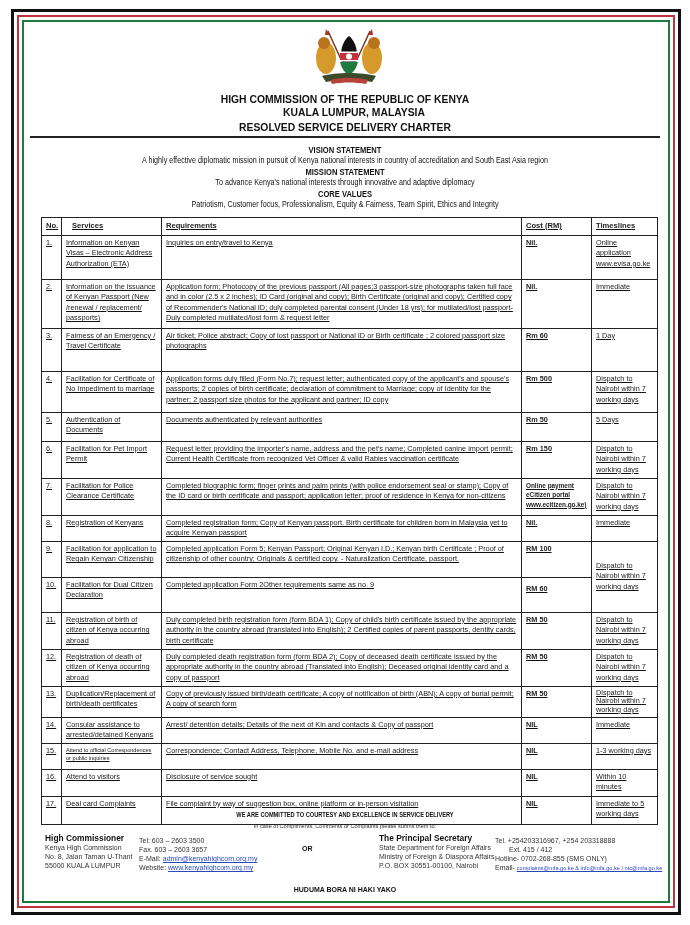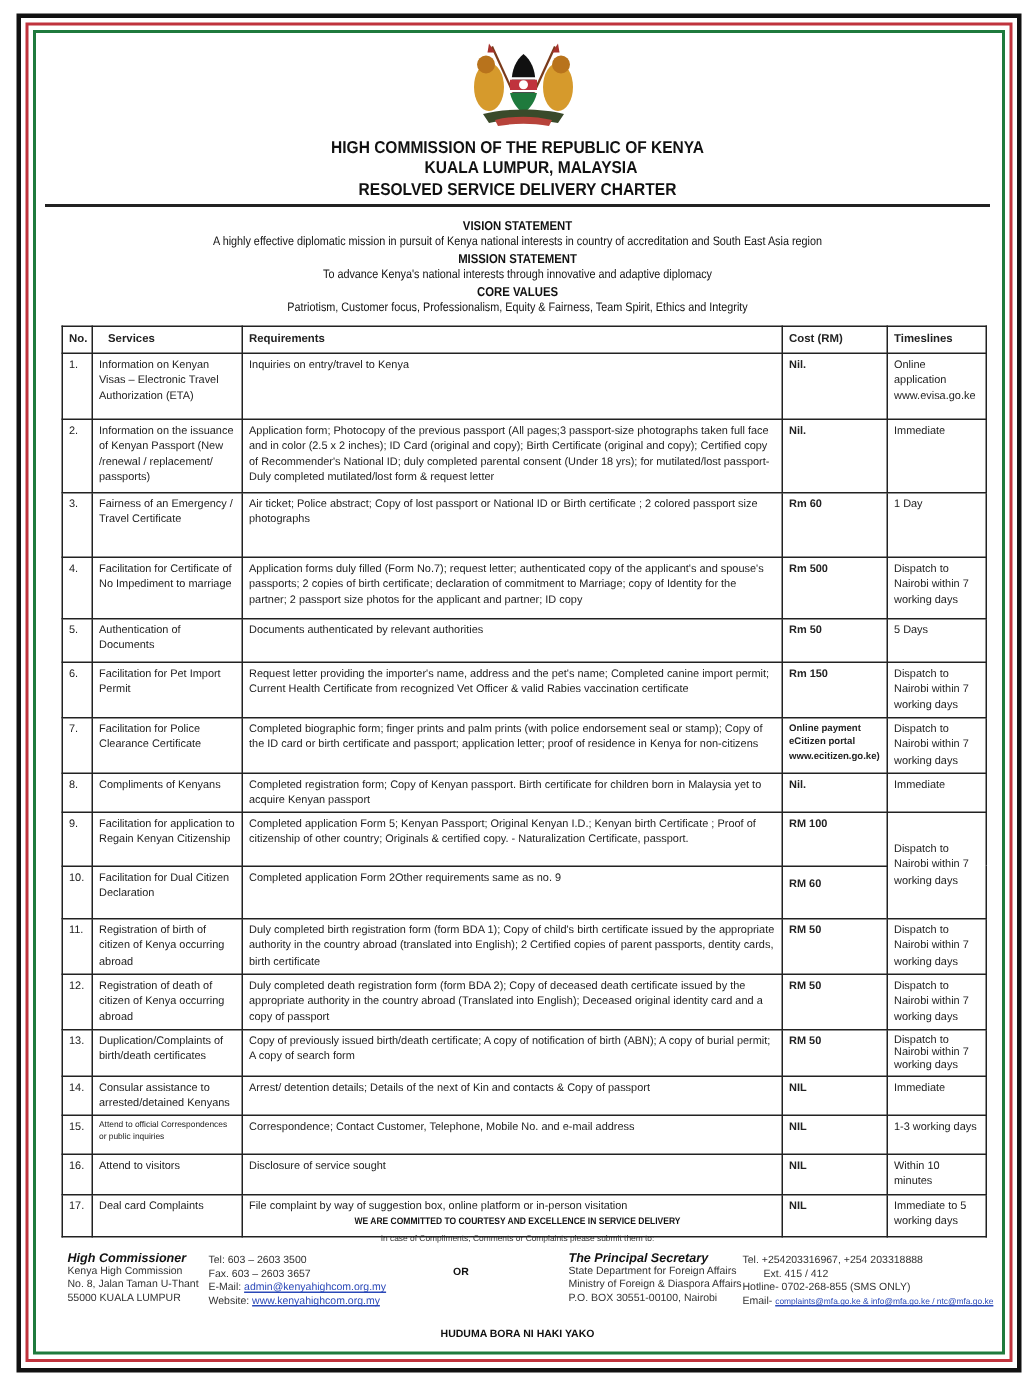--- a/index.html
+++ b/index.html
@@ -15,33 +15,33 @@
   .hdr { position: absolute; left: 0; width: 690px; text-align: center; font-weight: bold; font-family: "Liberation Sans", sans-serif; transform: scaleX(0.9); }
   .hdr1 { top: 93px; font-size: 11.5px; }
   .hdr2 { top: 106px; font-size: 11.5px; padding-left: 20px; }
   .hdr3 { top: 121px; font-size: 11.5px; }
   .hdr-rule { position: absolute; left: 30px; top: 136px; width: 630px; height: 1.5px; background: #222; }
 
   .stmt { position: absolute; left: 0; width: 690px; text-align: center; font-size: 8.2px; transform: scaleX(0.88); }
   .stmt.b { font-weight: bold; font-size: 8.6px; }
   .s1 { top: 145px; } .s2 { top: 156px; } .s3 { top: 167px; } .s4 { top: 178px; } .s5 { top: 189px; } .s6 { top: 200px; }
 
-  table.charter { position: absolute; left: 41px; top: 217px; width: 616px; border-collapse: collapse; table-layout: fixed; font-size: 7.3px; line-height: 10.6px; }
+  table.charter { position: absolute; left: 41px; top: 217px; width: 616px; border-collapse: collapse; table-layout: fixed; font-size: 7.3px; line-height: 10.6px; text-decoration: underline; }
   table.charter td, table.charter th { border: 1px solid #222; vertical-align: top; padding: 2px 4px; text-align: left; color: #222; }
   table.charter th { font-weight: bold; font-size: 7.6px; padding: 3px 4px; }
   .cost { font-weight: bold; }
   .small { font-size: 5.6px; line-height: 8px; }
   .tiny-bold { font-weight: bold; font-size: 6.4px; line-height: 9.5px; }
   .dense { line-height: 8.6px; }
 
   .commit { position: absolute; left: 0; top: 811px; width: 690px; text-align: center; font-weight: bold; font-size: 6.3px; transform: scaleX(0.9); }
   .case { position: absolute; left: 0; top: 823px; width: 690px; text-align: center; font-size: 5.6px; color: #333; }
 
   .contact { position: absolute; font-size: 7px; line-height: 9px; color: #333; }
-  .contact .ttl { font-weight: bold; font-size: 8.4px; color: #111; line-height: 10px; font-style: italic; }
+  .contact .ttl { font-weight: bold; font-size: 8.4px; color: #111; line-height: 10px; }
   .c1 { left: 45px; top: 833px; }
   .c2 { left: 139px; top: 836px; }
   .or { position: absolute; left: 302px; top: 845px; font-weight: bold; font-size: 7px; }
   .c3 { left: 379px; top: 833px; }
   .c4 { left: 495px; top: 836px; }
   .link { color: #2a48b8; text-decoration: underline; }
   .link-small { color: #2a48b8; text-decoration: underline; font-size: 5.6px; }
   .indent { padding-left: 14px; }
 
   .motto { position: absolute; left: 0; top: 886px; width: 690px; text-align: center; font-weight: bold; font-size: 7px; }
@@ -97,21 +97,21 @@
       <th>No.</th>
       <th style="padding-left:10px">Services</th>
       <th>Requirements</th>
       <th>Cost (RM)</th>
       <th>Timeslines</th>
     </tr>
   </thead>
   <tbody>
     <tr style="height:44px">
       <td>1.</td>
-      <td>Information on Kenyan Visas – Electronic Travel Authorization (ETA)</td>
+      <td>Information on Kenyan Visas – Electronic Address Authorization (ETA)</td>
       <td>Inquiries on entry/travel to Kenya</td>
       <td class="cost">Nil.</td>
       <td>Online application www.evisa.go.ke</td>
     </tr>
     <tr style="height:49px">
       <td>2.</td>
       <td>Information on the issuance of Kenyan Passport (New /renewal / replacement/ passports)</td>
       <td>Application form; Photocopy of the previous passport (All pages;3 passport-size photographs taken full face and in color (2.5 x 2 inches); ID Card (original and copy); Birth Certificate (original and copy); Certified copy of Recommender's National ID; duly completed parental consent (Under 18 yrs); for mutilated/lost passport- Duly completed mutilated/lost form &amp; request letter</td>
       <td class="cost">Nil.</td>
       <td>Immediate</td>
@@ -146,21 +146,21 @@
     </tr>
     <tr style="height:37px">
       <td>7.</td>
       <td>Facilitation for Police Clearance Certificate</td>
       <td>Completed biographic form; finger prints and palm prints (with police endorsement seal or stamp); Copy of the ID card or birth certificate and passport; application letter; proof of residence in Kenya for non-citizens</td>
       <td class="tiny-bold">Online payment eCitizen portal www.ecitizen.go.ke)</td>
       <td>Dispatch to Nairobi within 7 working days</td>
     </tr>
     <tr style="height:26px">
       <td>8.</td>
-      <td>Compliments of Kenyans</td>
+      <td>Registration of Kenyans</td>
       <td>Completed registration form; Copy of Kenyan passport. Birth certificate for children born in Malaysia yet to acquire Kenyan passport</td>
       <td class="cost">Nil.</td>
       <td>Immediate</td>
     </tr>
     <tr style="height:36px">
       <td>9.</td>
       <td>Facilitation for application to Regain Kenyan Citizenship</td>
       <td>Completed application Form 5; Kenyan Passport; Original Kenyan I.D.; Kenyan birth Certificate ; Proof of citizenship of other country; Originals &amp; certified copy. - Naturalization Certificate, passport.</td>
       <td class="cost">RM 100</td>
       <td rowspan="2" style="vertical-align:middle">Dispatch to Nairobi within 7 working days</td>
@@ -180,36 +180,36 @@
     </tr>
     <tr style="height:37px">
       <td>12.</td>
       <td>Registration of death of citizen of Kenya occurring abroad</td>
       <td>Duly completed death registration form (form BDA 2); Copy of deceased death certificate issued by the appropriate authority in the country abroad (Translated into English); Deceased original identity card and a copy of passport</td>
       <td class="cost">RM 50</td>
       <td>Dispatch to Nairobi within 7 working days</td>
     </tr>
     <tr style="height:30px">
       <td>13.</td>
-      <td>Duplication/Complaints of birth/death certificates</td>
+      <td>Duplication/Replacement of birth/death certificates</td>
       <td>Copy of previously issued birth/death certificate; A copy of notification of birth (ABN); A copy of burial permit; A copy of search form</td>
       <td class="cost">RM 50</td>
       <td class="dense">Dispatch to Nairobi within 7 working days</td>
     </tr>
     <tr style="height:26px">
       <td>14.</td>
       <td>Consular assistance to arrested/detained Kenyans</td>
       <td>Arrest/ detention details; Details of the next of Kin and contacts &amp; Copy of passport</td>
       <td class="cost">NIL</td>
       <td>Immediate</td>
     </tr>
     <tr style="height:26px">
       <td>15.</td>
       <td class="small">Attend to official Correspondences or public inquiries</td>
-      <td>Correspondence; Contact Customer, Telephone, Mobile No. and e-mail address</td>
+      <td>Correspondence; Contact Address, Telephone, Mobile No. and e-mail address</td>
       <td class="cost">NIL</td>
       <td>1-3 working days</td>
     </tr>
     <tr style="height:27px">
       <td>16.</td>
       <td>Attend to visitors</td>
       <td>Disclosure of service sought</td>
       <td class="cost">NIL</td>
       <td>Within 10 minutes</td>
     </tr>

